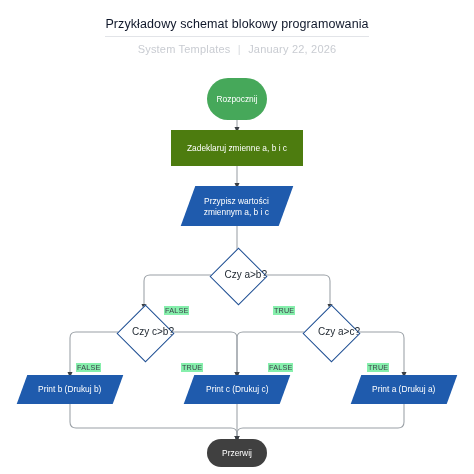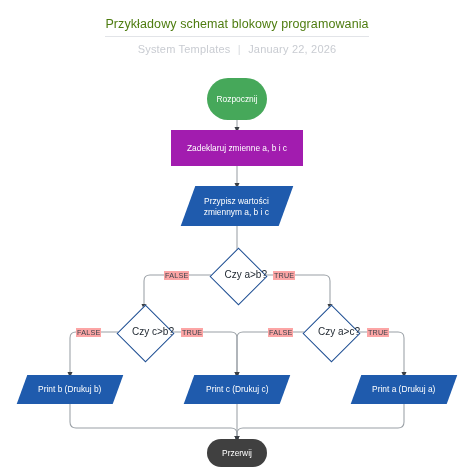--- a/index.html
+++ b/index.html
@@ -20,21 +20,21 @@
   
   #header {
     position: absolute;
     top: 0; left: 0;
     width: 474px;
     text-align: center;
     padding-top: 14px;
   }
   #doc-title {
     font-size: 12.5px;
-    color: #4d7c0f;
+    color: #0f172a;
     letter-spacing: .1px;
     font-weight: 400;
     border-bottom: 1px solid #e2e4e8;
     display: inline-block;
     padding-bottom: 5px;
   }
   #doc-meta {
     margin-top: 6px;
     font-size: 11px;
     color: #c9ccd2;
@@ -63,21 +63,21 @@
     line-height: 10.5px;
     box-sizing: border-box;
     z-index: 3;
   }
   .terminator {
     border-radius: 999px;
   }
   .term-start { background: #46a85a; }
   .term-end   { background: #404040; }
   .process {
-    background: #a21caf;
+    background: #4d7c0f;
   }
   .io {
     background: #1f5bad;
     transform: skewX(-20deg);
   }
   .io > span {
     display: block;
     transform: skewX(20deg);
     white-space: nowrap;
   }
@@ -105,25 +105,26 @@
     font-size: 10px;
     color: #222a33;
     line-height: 12px;
     z-index: 2;
   }
   
   .edge-label {
     position: absolute;
     font-size: 7.2px;
     color: #3d434b;
-    background: #fca5a5;
+    background: #86efac;
     padding: 0 1px;
     letter-spacing: .2px;
     z-index: 4;
     white-space: nowrap;
+    margin-top: 35px;
   }
 </style>
 </head>
 <body>
 
 <div id="canvas">
 
   <div id="header">
     <div id="doc-title">Przykładowy schemat blokowy programowania</div>
     <div id="doc-meta">

